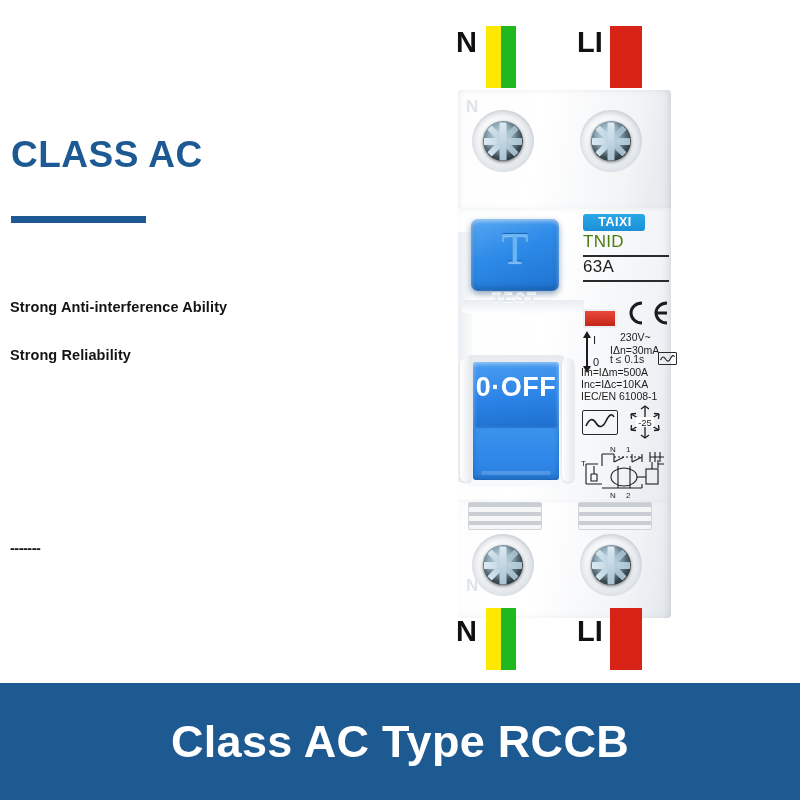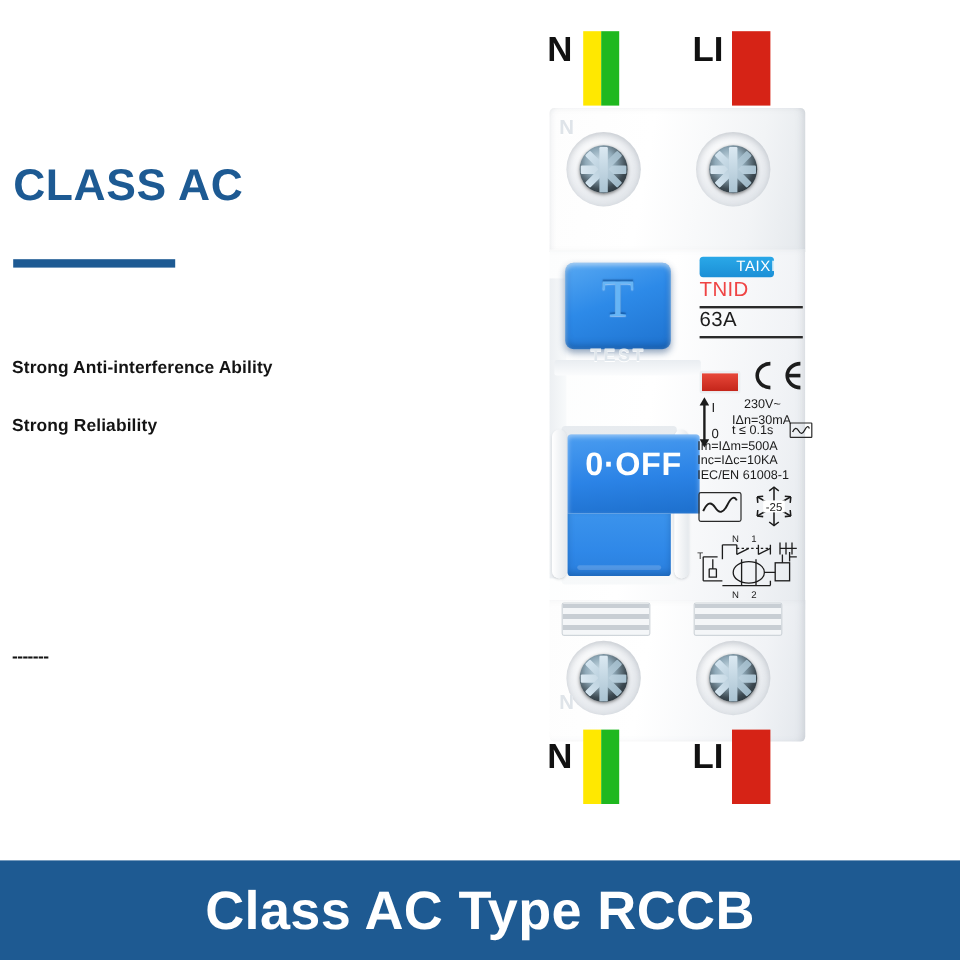--- a/index.html
+++ b/index.html
@@ -136,21 +136,21 @@
     color:#dfe6ec;text-shadow:0 1px 0 #fff;
   }
 
   
   #lever-slot{
     position:absolute;left:28px;top:355px;width:96px;height:132px;
     background:linear-gradient(180deg,#e7ebef,#f7f9fa);
     border-radius:3px;
   }
   #lever-top{
-    position:absolute;left:33px;top:362px;width:110px;height:66px;
+    position:absolute;left:33px;top:362px;width:86px;height:66px;
     background:linear-gradient(175deg,#4b9df0 0%,#2b83e6 55%,#1d6fcc 100%);
     border-radius:3px 3px 0 0;
     box-shadow:inset 0 2px 4px rgba(255,255,255,.45);
   }
   #lever-label{
     position:absolute;left:0;top:12px;width:100%;text-align:center;
     font-size:27px;font-weight:bold;color:#ffffff;line-height:1;
     letter-spacing:.5px;
   }
   #lever-bot{
@@ -174,26 +174,26 @@
   #spec-plate{
     position:absolute;left:140px;top:212px;width:94px;height:288px;
     color:#1c1c1c;
   }
   #brand-badge{
     position:absolute;left:3px;top:2px;width:62px;height:17px;
     background:linear-gradient(180deg,#2aa8e8,#1b8fd6);
     border-radius:3px;
   }
   #brand-text{
-    position:absolute;left:16px;top:1px;width:100%;text-align:center;
-    font-size:12.5px;font-weight:normal;color:#ffffff;letter-spacing:.5px;
+    position:absolute;left:1px;top:1px;width:100%;text-align:center;
+    font-size:12.5px;font-weight:bold;color:#ffffff;letter-spacing:.5px;
     line-height:15px;
   }
   #model-name{
-    position:absolute;left:3px;top:21px;font-size:17px;color:#ef4444;
+    position:absolute;left:3px;top:21px;font-size:17px;color:#4d7c0f;
     letter-spacing:.3px;line-height:1.1;
   }
   .rule{position:absolute;height:1.5px;background:#2a2a2a;}
   #rating{
     position:absolute;left:3px;top:46px;font-size:17px;color:#1c1c1c;
     letter-spacing:.3px;line-height:1.1;
   }
 
   #red-window{
     position:absolute;left:3px;top:97px;width:30px;height:15px;
@@ -215,21 +215,21 @@
 
   #icon-ac-box{
     position:absolute;left:2px;top:198px;width:34px;height:23px;
     border:1.5px solid #2a2a2a;border-radius:2px;
   }
   #icon-snow{position:absolute;left:44px;top:192px;width:42px;height:36px;}
   #icon-schem{position:absolute;left:0px;top:232px;width:94px;height:56px;}
 
   
   #banner{
-    position:absolute;left:0;bottom:0;width:800px;height:83px;
+    position:absolute;left:0;bottom:0;width:800px;height:117px;
     background:#1e5a92;
     margin-top:40px;
   }
   #banner-text{
     position:absolute;left:0;top:0;width:100%;height:100%;
     display:flex;align-items:center;justify-content:center;
     color:#ffffff;font-size:45px;font-weight:bold;letter-spacing:.3px;
   }
 </style>
 </head>

